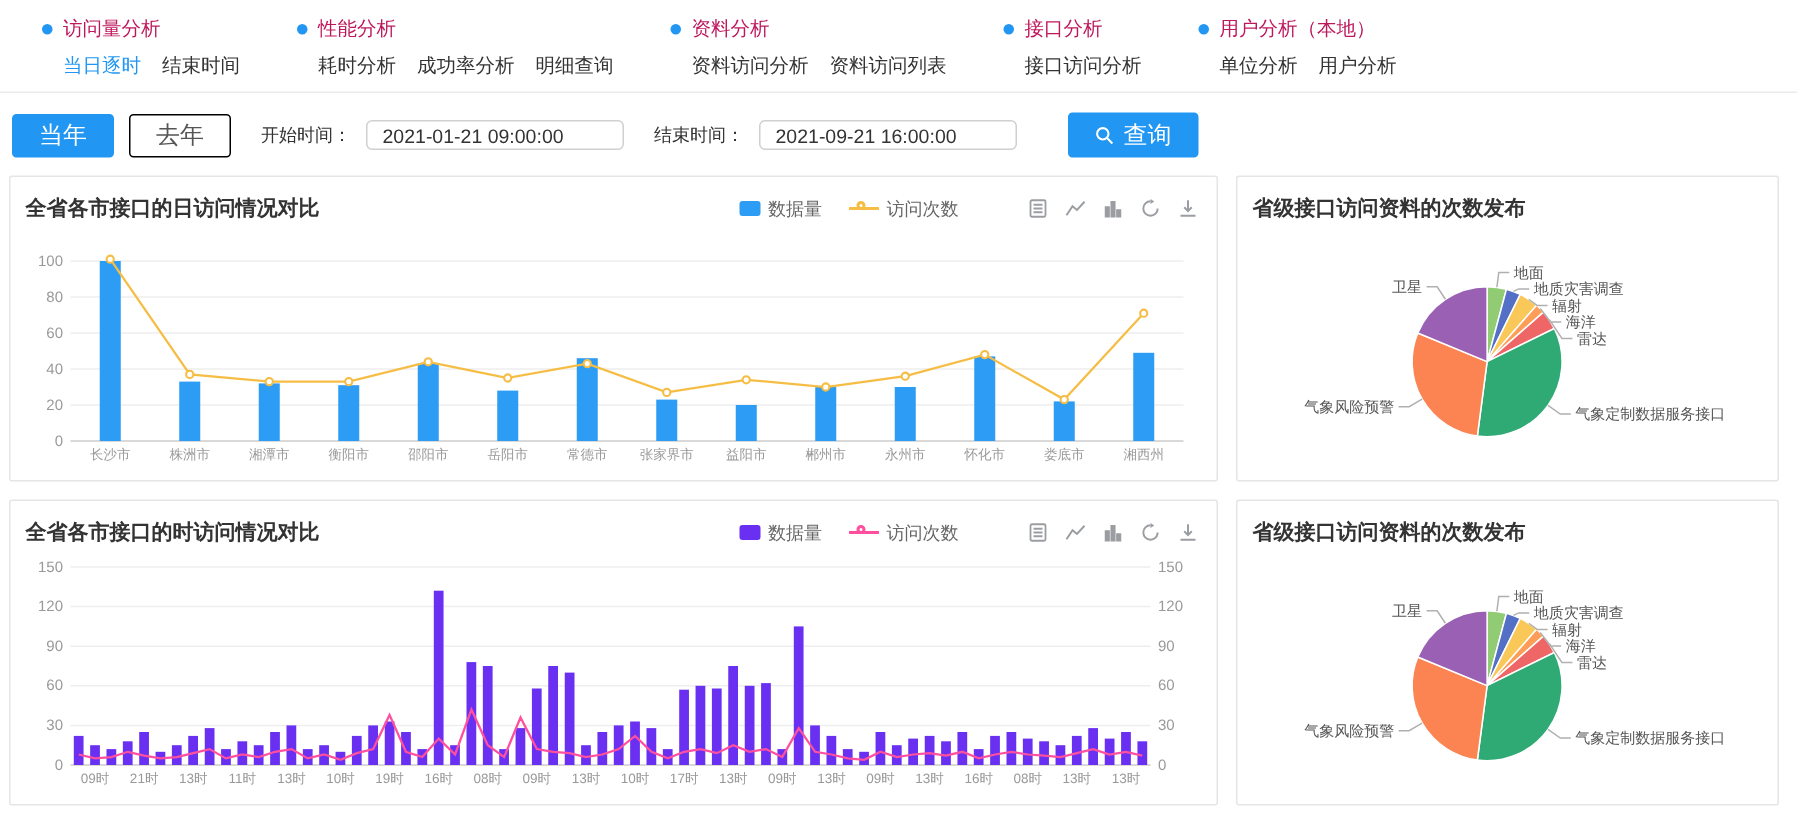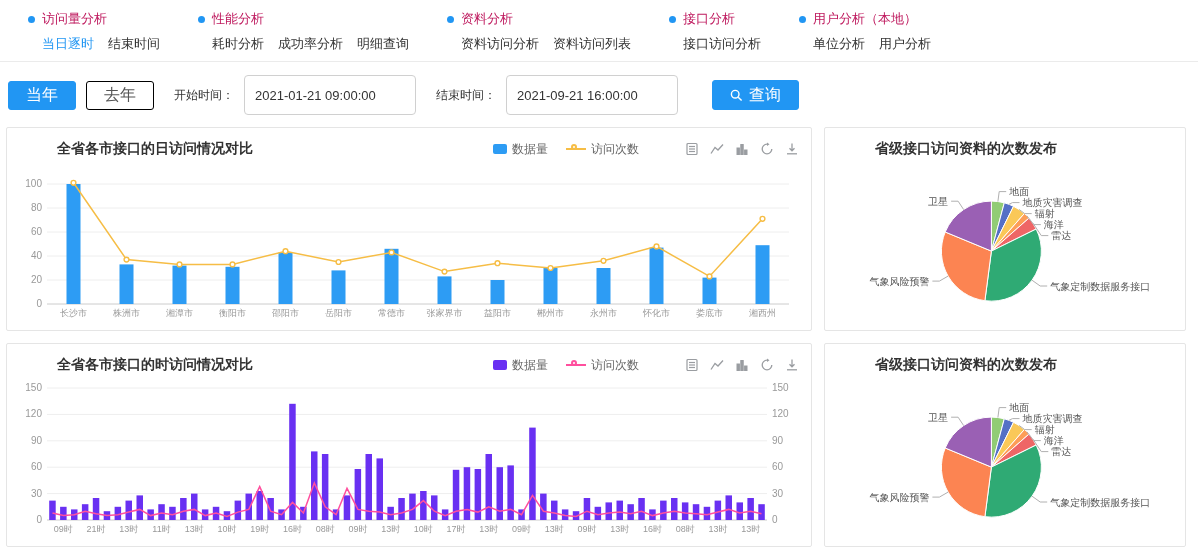--- a/index.html
+++ b/index.html
@@ -16,28 +16,28 @@
   .nav-items { display: flex; gap: 14px; padding-left: 14px; margin-top: 7px; font-size: 13px; }
   .nav-item { color: #333; cursor: pointer; text-decoration: none; }
   .nav-item.active { color: #2196f3; font-weight: normal; }
   .divider { border-bottom: 1px solid #ebebeb; }
   
   .filterbar { display: flex; align-items: center; gap: 10px; padding: 13px 8px 12px 8px; }
   .btn { height: 29px; padding: 0 17px; font-size: 16px; border: 1px solid #000000;
          background: #fff; color: #555; border-radius: 3px; cursor: pointer; }
   .btn.primary { background: #2196f3; border-color: #2196f3; color: #fff; }
   .flabel { font-size: 12px; color: #333; margin-left: 10px; }
-  input.time { width: 172px; height: 40px; border: 1px solid #d0d0d0; border-radius: 4px;
+  input.time { width: 172px; height: 20px; border: 1px solid #d0d0d0; border-radius: 4px;
                padding: 0 10px; font-size: 13px; color: #333; outline: none; }
   .search-btn { display: inline-flex; align-items: center; gap: 6px; margin-left: 24px; height: 30px; }
   
   .grid { display: grid; grid-template-columns: 806px 362px; gap: 12px; padding: 0 6px; }
   .panel { border: 1px solid #e5e5e5; border-radius: 2px; background: #fff;
            height: 204px; padding: 8px 10px; }
-  .panel-header { display: flex; align-items: center; height: 26px; margin-left: 40px; }
+  .panel-header { display: flex; align-items: center; height: 26px; }
   .panel-title { font-size: 14px; font-weight: bold; color: #333; }
   .legend { display: flex; gap: 18px; margin-left: auto; font-size: 12px; color: #666; align-items: center; }
   .legend-item { display: inline-flex; align-items: center; cursor: pointer; }
   .swatch { display: inline-block; width: 14px; height: 10px; border-radius: 2px; margin-right: 5px; }
   .line-swatch { position: relative; display: inline-block; width: 20px; height: 10px; margin-right: 5px; }
   .line-swatch .l { position: absolute; left: 0; right: 0; top: 4px; height: 2px; }
   .line-swatch .c { position: absolute; left: 5px; top: 0; width: 6px; height: 6px;
                     border: 2px solid; border-radius: 50%; background: #fff; }
   .toolbar { display: flex; gap: 11px; margin-left: 46px; margin-right: 2px; }
   .tool { cursor: pointer; line-height: 0; }

